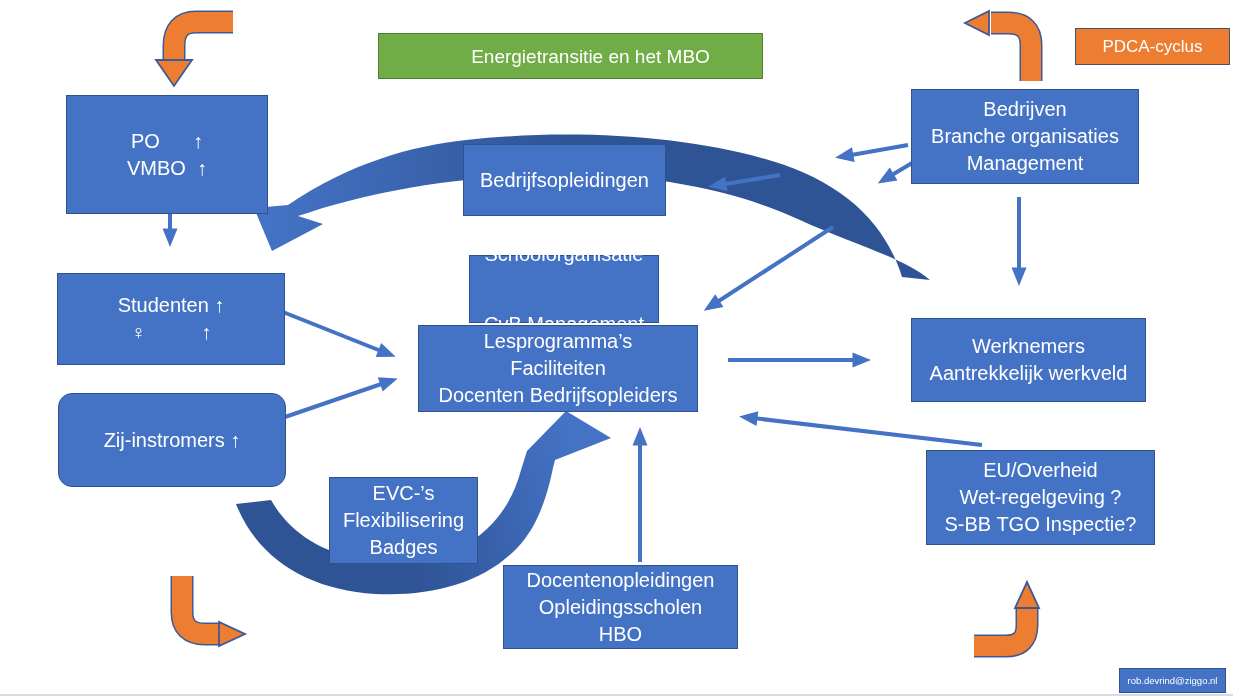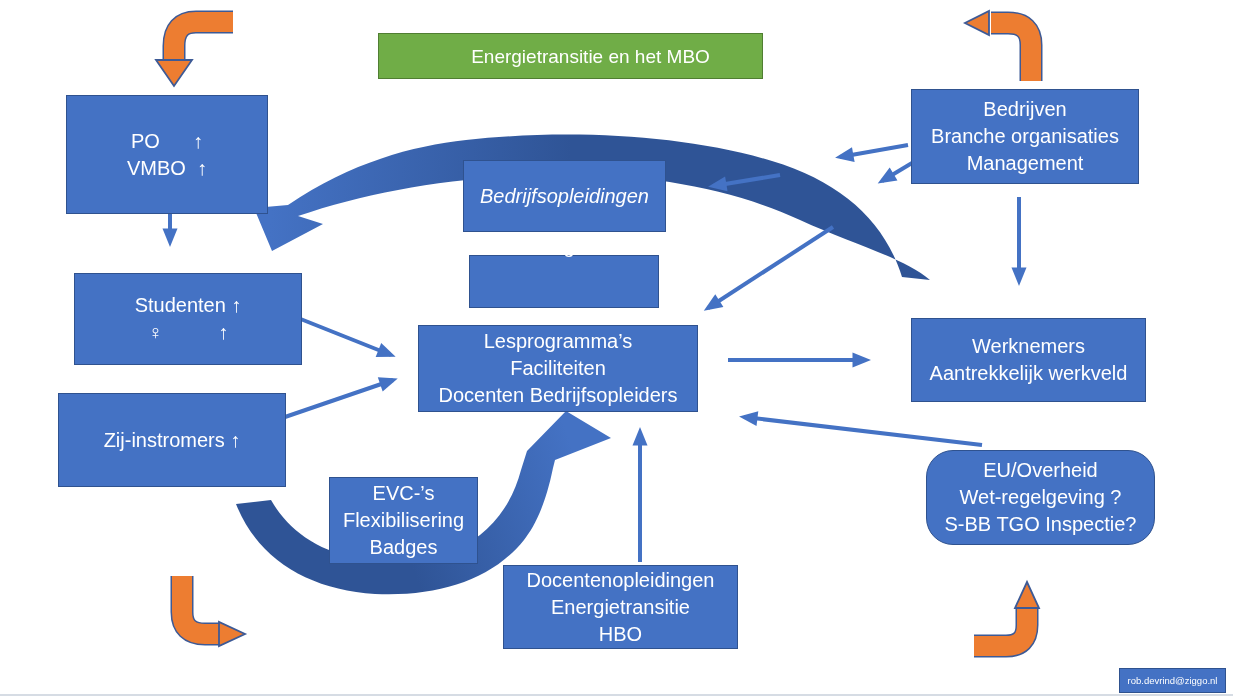--- a/index.html
+++ b/index.html
@@ -95,76 +95,79 @@
       <path d="M 974 646 L 1006 646 Q 1027 646 1027 625 L 1027 606" style="stroke:var(--orange-outline)" stroke-width="23" fill="none"></path>
       <path d="M 974 646 L 1006 646 Q 1027 646 1027 625 L 1027 606" style="stroke:var(--orange-fill)" stroke-width="20" fill="none"></path>
       <path d="M 1015 608 L 1039 608 L 1027 582 Z" style="fill:var(--orange-fill);stroke:var(--orange-outline)" stroke-width="1.8"></path>
     </g>
   </svg>
 
   <div class="node green" style="left:378px;top:33px;width:385px;height:46px;">
     <div class="ln">Energietransitie en het MBO</div>
   </div>
 
+  <div class="node orange" style="left:1075px;top:28px;width:155px;height:37px;">
+    <div class="ln">PDCA-cyclus</div>
+  </div>
 
   <div class="node" style="left:66px;top:95px;width:202px;height:119px;">
     <div class="ln">PO      ↑</div>
     <div class="ln">VMBO  ↑</div>
   </div>
 
   <div class="node" style="left:911px;top:89px;width:228px;height:95px;">
     <div class="ln">Bedrijven</div>
     <div class="ln">Branche organisaties</div>
     <div class="ln">Management</div>
   </div>
 
-  <div class="node" style="left:463px;top:160px;width:203px;height:72px;font-style:italic;">
+  <div class="node" style="left:463px;top:144px;width:203px;height:72px;">
     <div class="ln">Bedrijfsopleidingen</div>
   </div>
 
-  <div class="node" style="left:469px;top:255px;width:190px;height:53px;gap:43px;">
+  <div class="node" style="left:469px;top:255px;width:190px;height:68px;gap:43px;">
     <div class="ln">Schoolorganisatie</div>
     <div class="ln">CvB Management</div>
   </div>
 
-  <div class="node" style="left:74px;top:273px;width:228px;height:92px;">
+  <div class="node" style="left:57px;top:273px;width:228px;height:92px;">
     <div class="ln">Studenten ↑</div>
     <div class="ln">♀          ↑</div>
   </div>
 
   <div class="node" style="left:418px;top:325px;width:280px;height:87px;">
     <div class="ln">Lesprogramma’s</div>
     <div class="ln">Faciliteiten</div>
     <div class="ln">Docenten Bedrijfsopleiders</div>
   </div>
 
   <div class="node" style="left:911px;top:318px;width:235px;height:84px;text-align:center;">
     <div class="ln">Werknemers</div>
     <div class="ln">Aantrekkelijk werkveld</div>
   </div>
 
-  <div class="node" style="left:58px;top:393px;width:228px;height:94px;">
+  <div class="node" style="left:58px;top:393px;width:228px;height:94px;border-radius:14px;">
     <div class="ln">Zij-instromers ↑</div>
   </div>
 
-  <div class="node" style="left:926px;top:450px;width:229px;height:95px;border-radius:27px;">
+  <div class="node" style="left:926px;top:450px;width:229px;height:95px;">
     <div class="ln">EU/Overheid</div>
     <div class="ln">Wet-regelgeving ?</div>
     <div class="ln">S-BB TGO Inspectie?</div>
   </div>
 
   <div class="node" style="left:329px;top:477px;width:149px;height:87px;">
     <div class="ln">EVC-’s</div>
     <div class="ln">Flexibilisering</div>
     <div class="ln">Badges</div>
   </div>
 
   <div class="node" style="left:503px;top:565px;width:235px;height:84px;">
     <div class="ln">Docentenopleidingen</div>
-    <div class="ln">Energietransitie</div>
+    <div class="ln">Opleidingsscholen</div>
     <div class="ln">HBO</div>
   </div>
 
   <div class="node email" style="left:1119px;top:668px;width:107px;height:25px;">
     <div class="ln">rob.devrind@ziggo.nl</div>
   </div>
 
   <div class="bottom-line"></div>
 </div>
 

